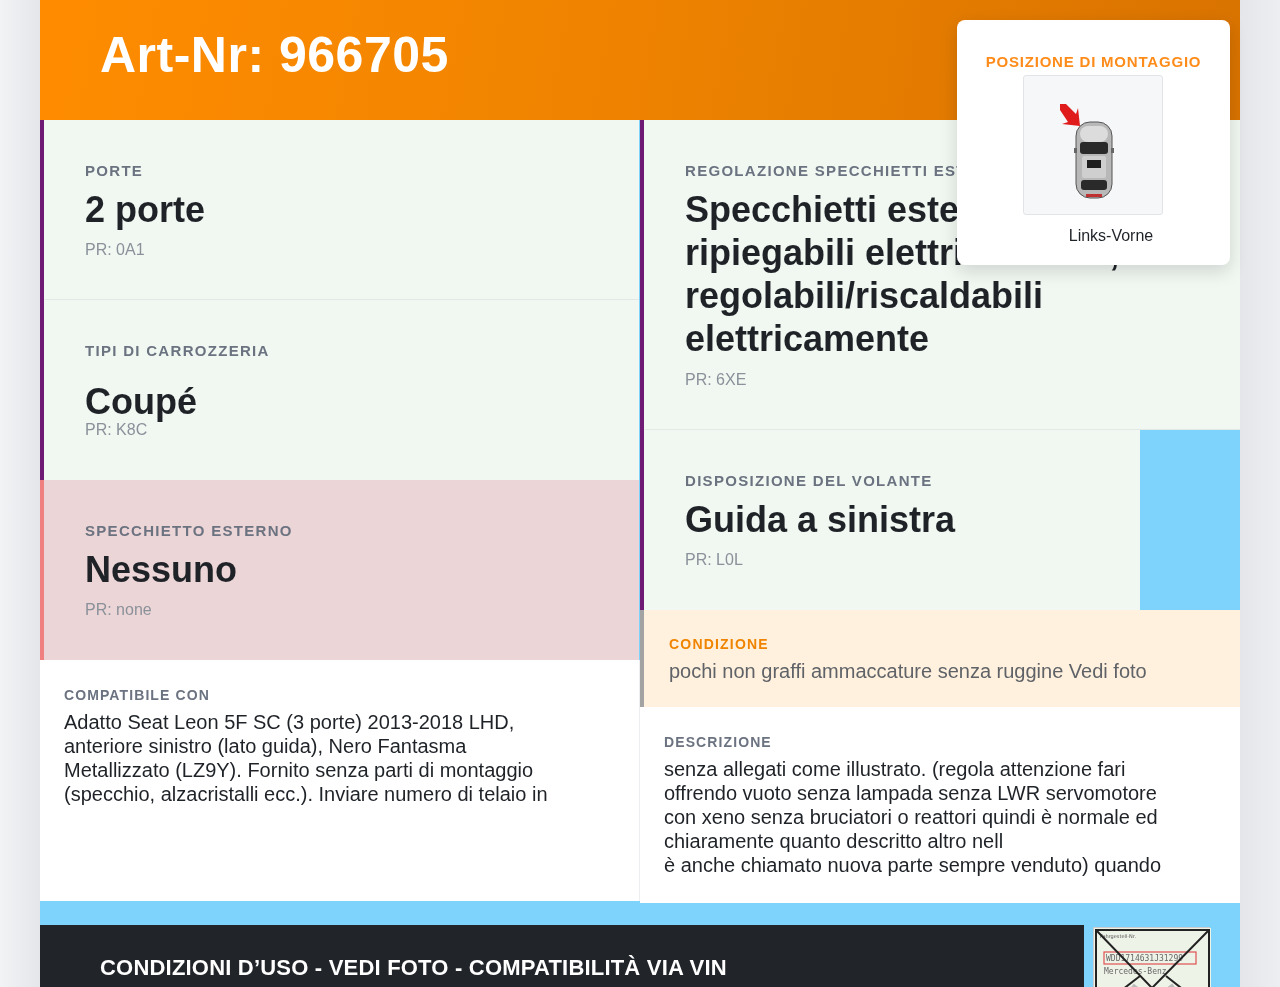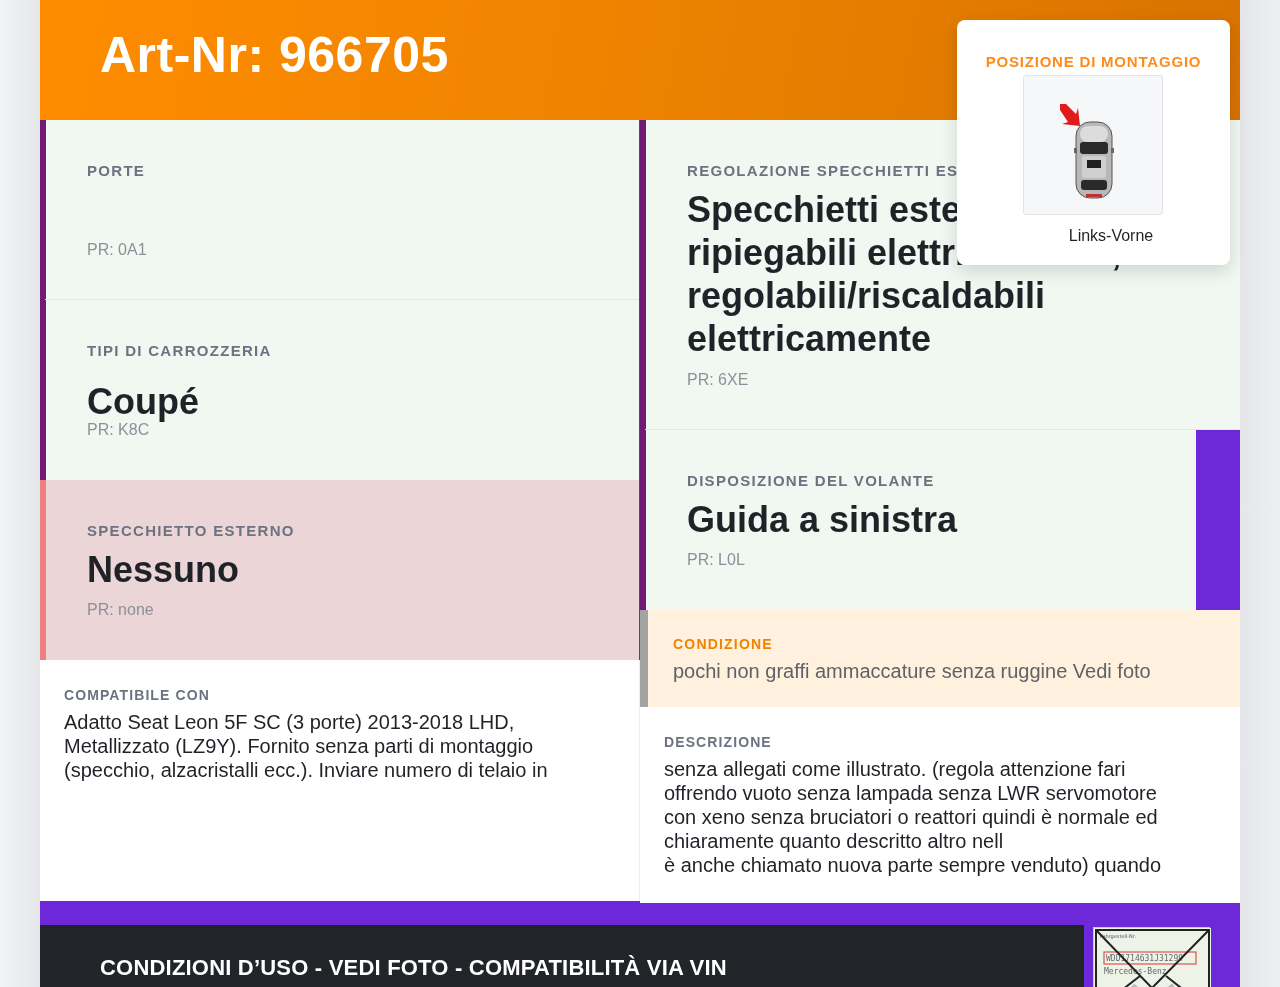--- a/index.html
+++ b/index.html
@@ -4,46 +4,46 @@
 <style>
   * { box-sizing: border-box; margin: 0; padding: 0; }
   html, body { width: 1280px; height: 987px; overflow: hidden; }
   body {
     background: linear-gradient(90deg, #f1f3f5 0%, #e6e8eb 3%, #ffffff 3.2%);
     font-family: "Liberation Sans", "DejaVu Sans", sans-serif;
     position: relative;
   }
   .bg-left { position:absolute; left:0; top:0; width:40px; height:987px; background:linear-gradient(90deg,#f2f3f5,#e4e6ea); }
   .bg-right { position:absolute; right:0; top:0; width:40px; height:987px; background:linear-gradient(90deg,#e4e6ea,#eceef1); }
-  .page { position:absolute; left:40px; top:0; width:1200px; height:987px; background:#6d28d9; }
+  .page { position:absolute; left:40px; top:0; width:1200px; height:987px; background:#7dd3fc; }
 
   .header {
     position:absolute; left:0; top:0; width:1200px; height:120px;
     background: linear-gradient(100deg, #ff8c00 0%, #f08400 45%, #d97300 100%);
   }
   .header-title {
     position:absolute; left:60px; top:26px;
     font-size:50px; font-weight:700; color:#fff; letter-spacing:0.5px;
   }
 
-  .cell { position:absolute; border-left:6px solid #701a75; background:#f1f8f2; }
+  .cell { position:absolute; border-left:4px solid #701a75; background:#f1f8f2; }
   .cell.red { border-left-color:#f08080; background:#ecd5d6; }
   .cell .label {
     position:absolute; left:41px; font-size:15px; font-weight:700; color:#6b7280;
     letter-spacing:1.3px; text-transform:uppercase;
   }
   .cell .value {
     position:absolute; left:41px; font-size:36px; font-weight:700; color:#1f2328; line-height:43px;
   }
   .cell .pr { position:absolute; left:41px; font-size:16px; color:#8a919a; }
   .divider-h { position:absolute; height:1px; background:#e2e8e6; }
 
   .condition {
     position:absolute; left:600px; top:610px; width:600px; height:97px;
-    background:#fff1de; border-left:8px solid #a3a3a3;
+    background:#fff1de; border-left:4px solid #a3a3a3;
   }
   .condition .label { position:absolute; left:25px; top:26px; font-size:14px; font-weight:700; color:#f08400; letter-spacing:1.2px; }
   .condition .text { position:absolute; left:25px; top:50px; font-size:20px; color:#5f6368; }
 
   .textblock { position:absolute; background:#fff; }
   .textblock .label { position:absolute; left:24px; font-size:14px; font-weight:700; color:#6b7280; letter-spacing:1.1px; }
   .textblock .text { position:absolute; left:24px; font-size:20px; line-height:24px; color:#1f2328; font-weight:500; }
 
   .vline { position:absolute; left:599px; top:660px; width:1px; height:241px; background:#eceef0; }
 
@@ -73,20 +73,21 @@
 <div class="bg-right"></div>
 
 <div class="page">
 
   <div class="header">
     <div class="header-title">Art-Nr: 966705</div>
   </div>
 
   <div class="cell" style="left:0;top:120px;width:599px;height:180px;">
     <div class="label" style="top:42px;">PORTE</div>
+    <div class="value" style="top:68px;">2 porte</div>
     <div class="pr" style="top:121px;">PR: 0A1</div>
   </div>
   <div class="divider-h" style="left:5px;top:299px;width:594px;"></div>
 
   <div class="cell" style="left:0;top:300px;width:599px;height:180px;">
     <div class="label" style="top:42px;">TIPI DI CARROZZERIA</div>
     <div class="value" style="top:68px;margin-top:12px;">Coupé</div>
     <div class="pr" style="top:121px;">PR: K8C</div>
   </div>
 
@@ -101,35 +102,36 @@
     <div class="value" style="top:68px;width:520px;">
       <div>Specchietti esterni</div>
       <div>ripiegabili elettricamente,</div>
       <div>regolabili/riscaldabili</div>
       <div>elettricamente</div>
     </div>
     <div class="pr" style="top:251px;">PR: 6XE</div>
   </div>
   <div class="divider-h" style="left:605px;top:429px;width:595px;"></div>
 
-  <div class="cell" style="left:600px;top:430px;width:556px;height:180px;">
+  <div class="cell" style="left:600px;top:430px;width:500px;height:180px;">
     <div class="label" style="top:42px;">DISPOSIZIONE DEL VOLANTE</div>
     <div class="value" style="top:68px;">Guida a sinistra</div>
     <div class="pr" style="top:121px;">PR: L0L</div>
   </div>
 
   <div class="condition">
     <div class="label">CONDIZIONE</div>
     <div class="text">pochi non graffi ammaccature senza ruggine Vedi foto</div>
   </div>
 
   <div class="textblock" style="left:0;top:660px;width:599px;height:241px;">
     <div class="label" style="top:27px;">COMPATIBILE CON</div>
     <div class="text" style="top:50px;">
       <div>Adatto Seat Leon 5F SC (3 porte) 2013-2018 LHD,</div>
+      <div>anteriore sinistro (lato guida), Nero Fantasma</div>
       <div>Metallizzato (LZ9Y). Fornito senza parti di montaggio</div>
       <div>(specchio, alzacristalli ecc.). Inviare numero di telaio in</div>
     </div>
   </div>
   <div class="vline"></div>
 
   <div class="textblock" style="left:600px;top:707px;width:600px;height:196px;">
     <div class="label" style="top:27px;">DESCRIZIONE</div>
     <div class="text" style="top:50px;">
       <div>senza allegati come illustrato. (regola attenzione fari</div>

